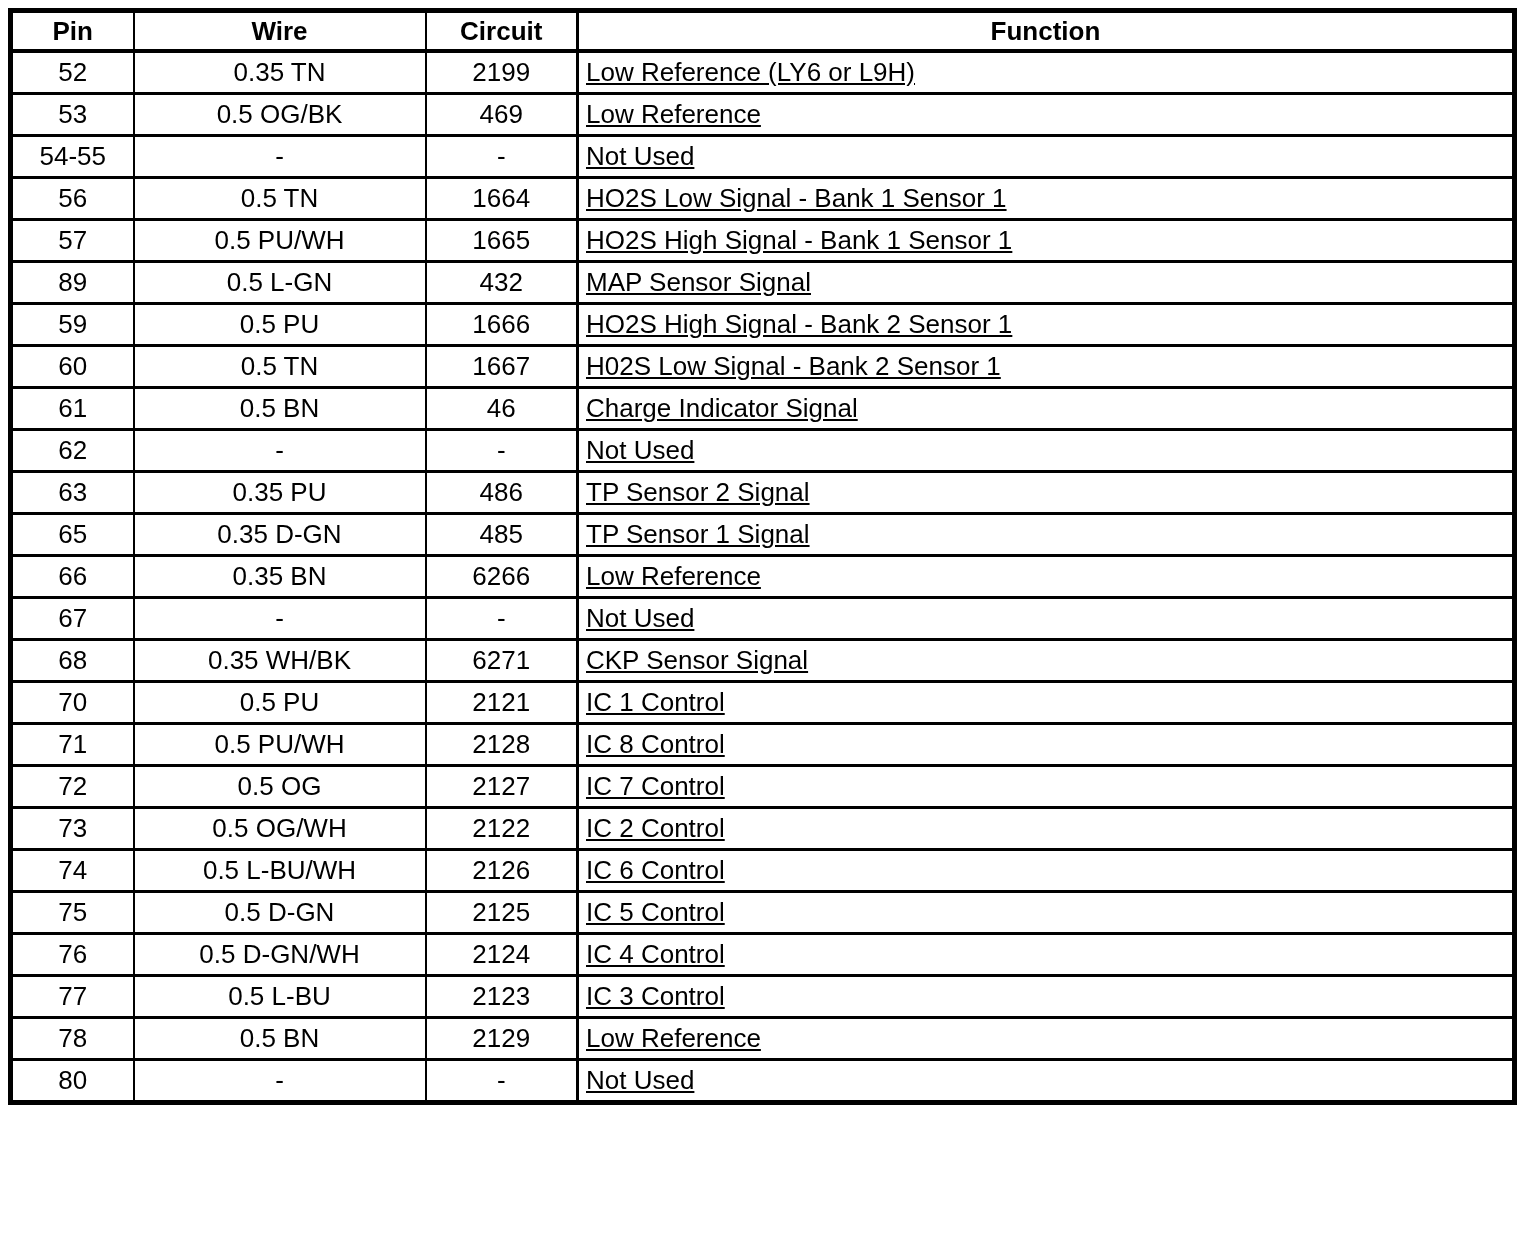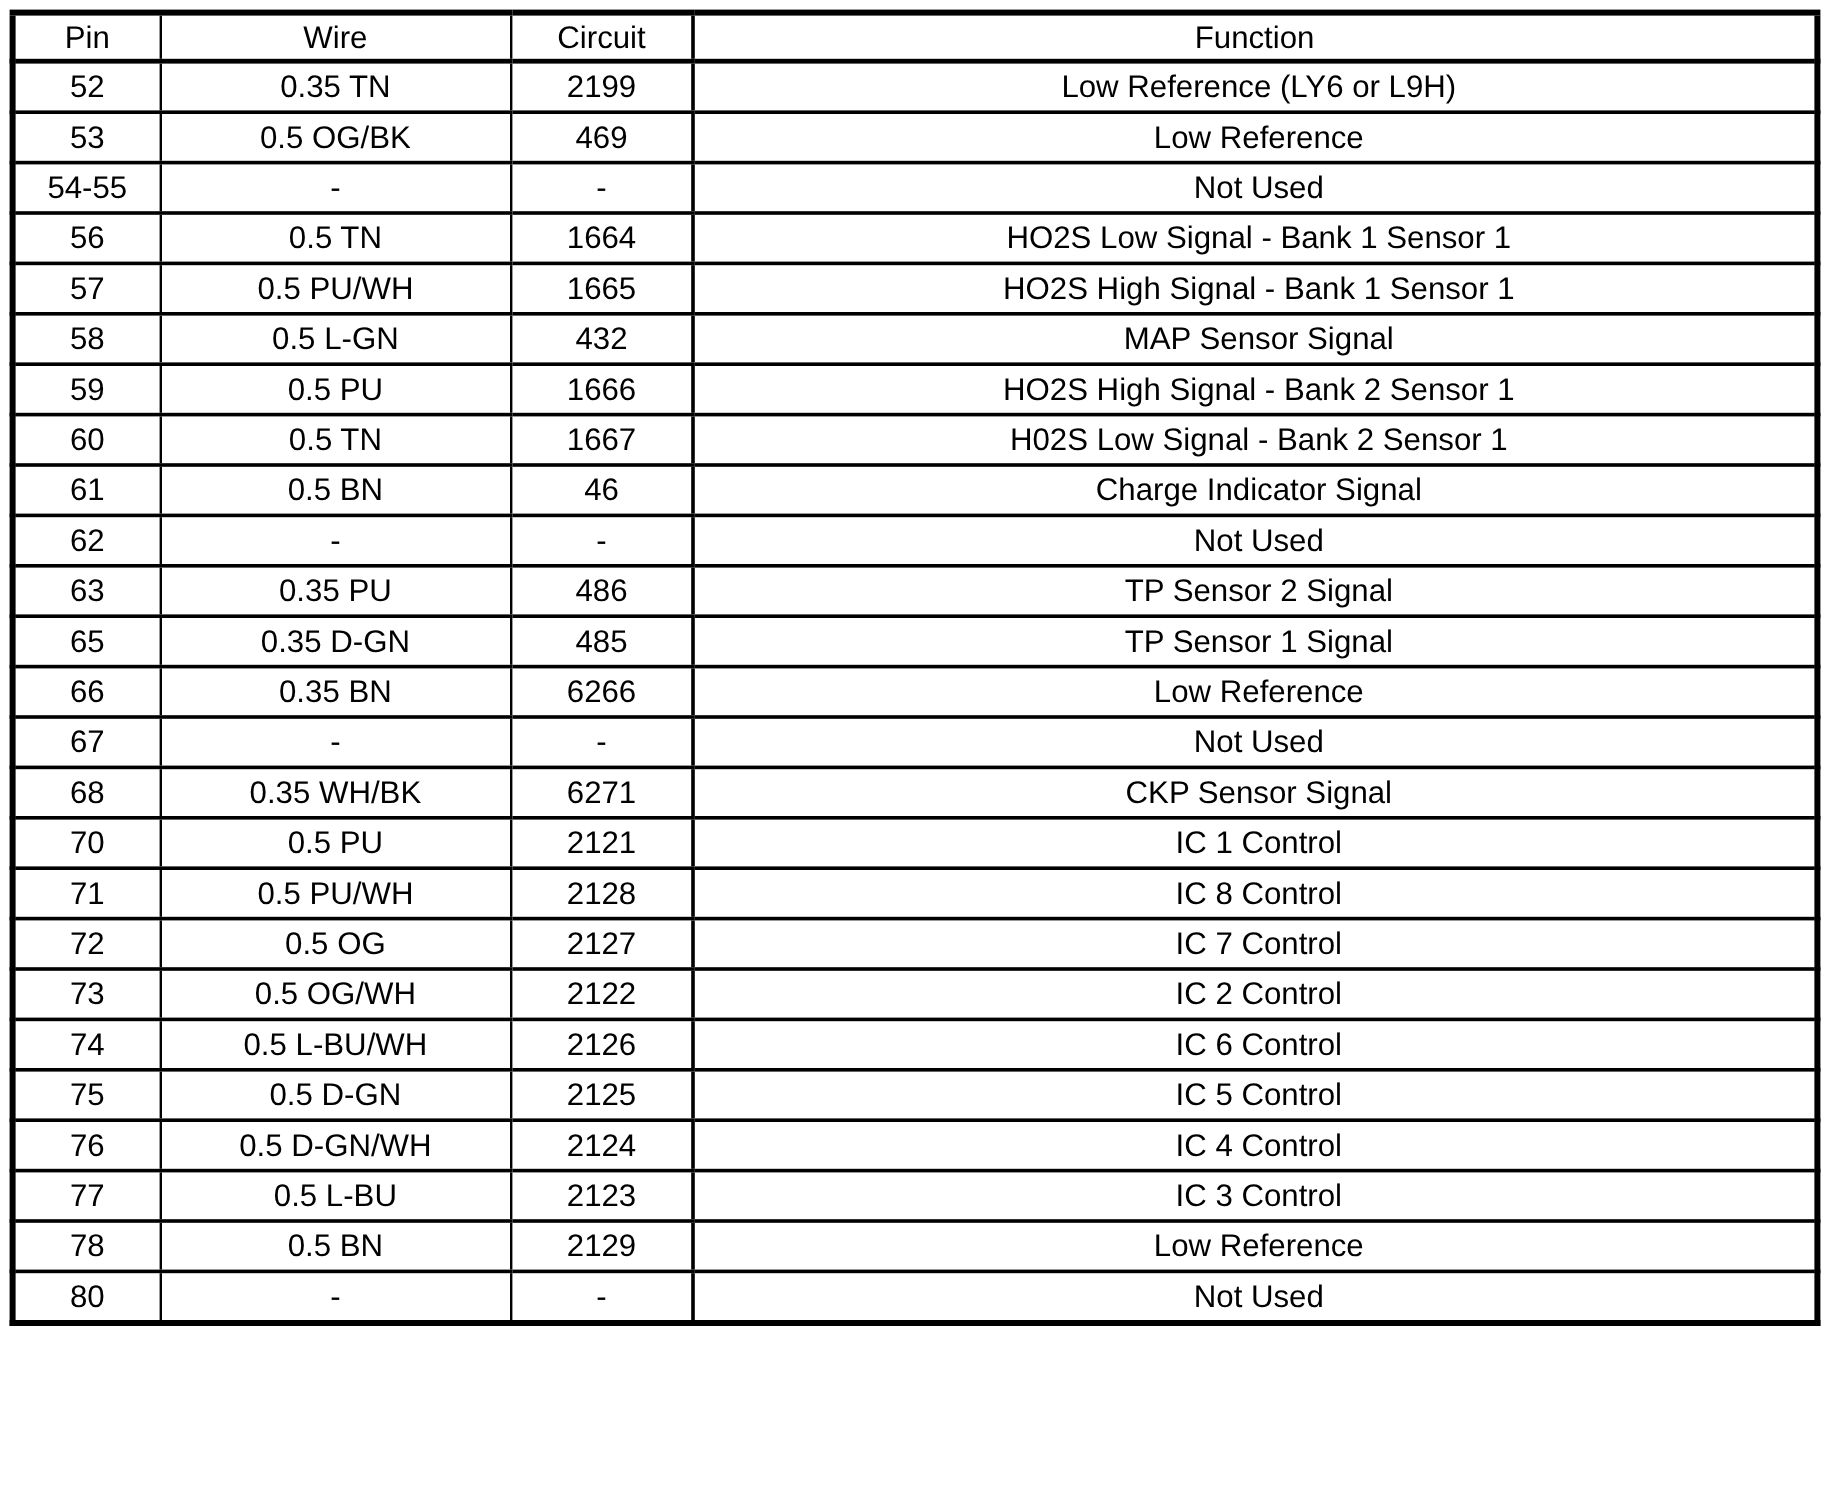--- a/index.html
+++ b/index.html
@@ -31,37 +31,38 @@
   th, td {
     border: 2px solid #000000;
     font-size: 26px;
     white-space: nowrap;
     overflow: hidden;
     vertical-align: middle;
     padding: 0;
   }
   thead th {
     height: 36px;
-    font-weight: normal;
+    font-weight: bold;
     text-align: center;
     border-bottom: 4px solid #000000;
     border-top: 5px solid #000000;
   }
   tbody td {
     height: 39px;
     text-align: center;
     border-top: 3px solid #000000;
     border-bottom: 3px solid #000000;
   }
   th.col-function, td.col-function {
     border-left: 3px solid #000000;
   }
   td.col-function {
-    text-align: center;
+    text-align: left;
     padding-left: 7px;
+    text-decoration: underline;
   }
 </style>
 </head>
 <body>
 
 <div class="page">
   <table class="pinout">
     <colgroup>
       <col class="c-pin">
       <col class="c-wire">
@@ -101,21 +102,21 @@
           <td class="col-circuit">1664</td>
           <td class="col-function">HO2S Low Signal - Bank 1 Sensor 1</td>
         </tr>
         <tr>
           <td class="col-pin">57</td>
           <td class="col-wire">0.5 PU/WH</td>
           <td class="col-circuit">1665</td>
           <td class="col-function">HO2S High Signal - Bank 1 Sensor 1</td>
         </tr>
         <tr>
-          <td class="col-pin">58</td>
+          <td class="col-pin">89</td>
           <td class="col-wire">0.5 L-GN</td>
           <td class="col-circuit">432</td>
           <td class="col-function">MAP Sensor Signal</td>
         </tr>
         <tr>
           <td class="col-pin">59</td>
           <td class="col-wire">0.5 PU</td>
           <td class="col-circuit">1666</td>
           <td class="col-function">HO2S High Signal - Bank 2 Sensor 1</td>
         </tr>

